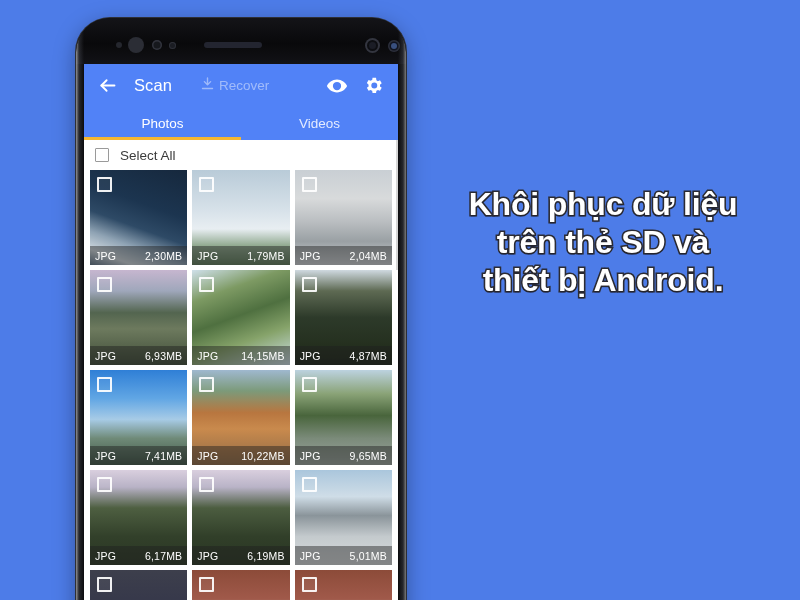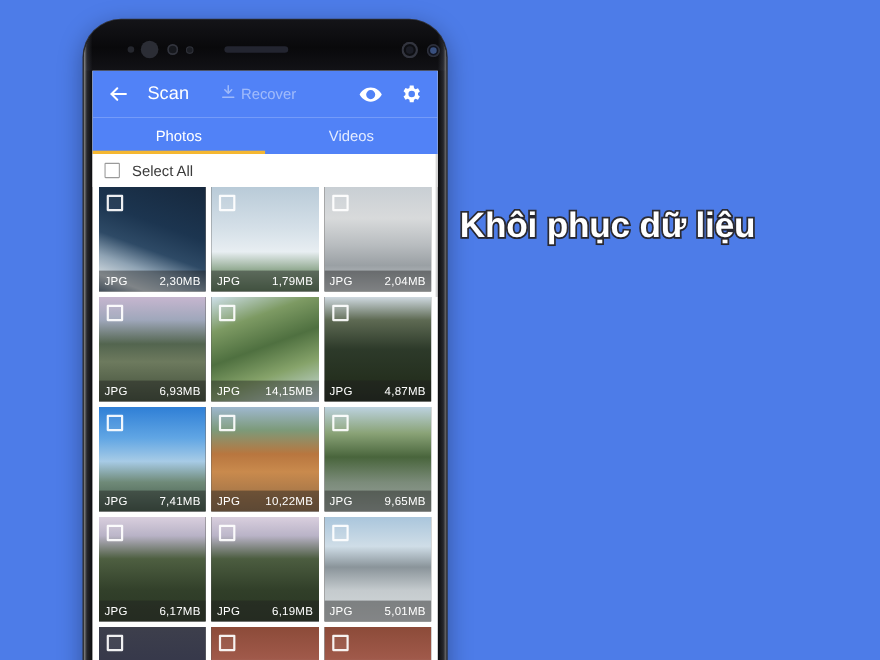--- a/index.html
+++ b/index.html
@@ -203,21 +203,21 @@
     background: rgba(0,0,0,.16);
     z-index: 5;
   }
 
   
   #caption {
     position: absolute;
     left: 418px;
     top: 186px;
     width: 370px;
-    text-align: left;
+    text-align: center;
     font-size: 32px;
     line-height: 1.18;
     font-weight: bold;
     color: #ffffff;
     letter-spacing: -.2px;
     -webkit-text-stroke: 3.2px #2b2b33;
     paint-order: stroke fill;
     text-shadow: 0 2px 0 rgba(20,20,30,.25);
   }
 </style>
@@ -395,13 +395,15 @@
           <div class="tile-check"></div>
         </div>
       </div>
 
     <div id="list-scrollbar"></div>
   </div>
 </div>
 
 <div id="caption">
   <div>Khôi phục dữ liệu</div>
+  <div>trên thẻ SD và</div>
+  <div>thiết bị Android.</div>
 </div>
 
 </body></html>

